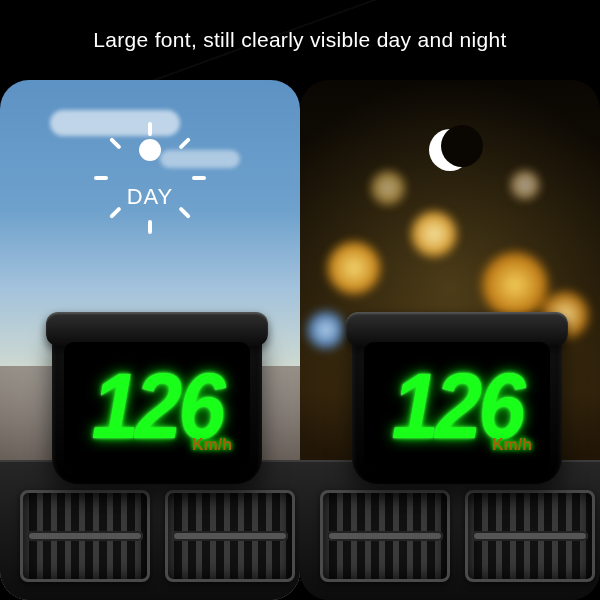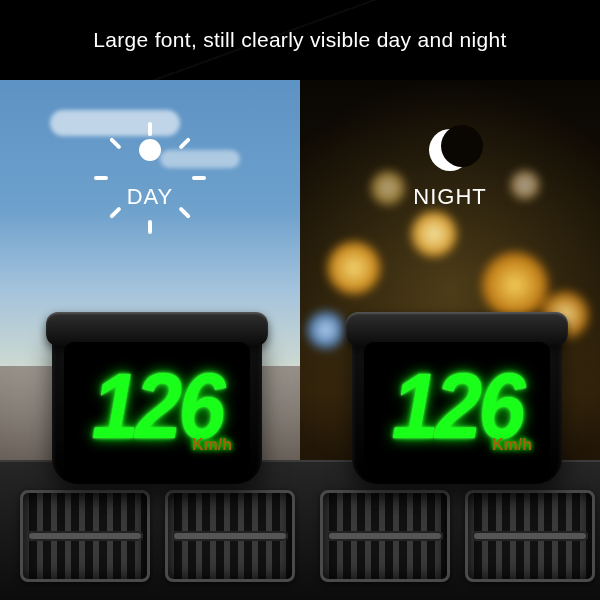--- a/index.html
+++ b/index.html
@@ -31,20 +31,21 @@
     position: relative;
     width: 600px;
     height: 520px;
     display: flex;
   }
   .panel {
     position: relative;
     width: 300px;
     height: 520px;
     overflow: hidden;
+    border-radius: 29px;
   }
   
   .day .sky {
     position: absolute;
     inset: 0;
     background: linear-gradient(#5d92c4 0%, #6ea1cc 25%, #a3c2dc 40%, #cdd9d1 55%, #b9b49a 62%, #b9b49a 65%);
   }
   .day .road {
     position: absolute;
     left: 0; right: 0; top: 55%; bottom: 0;
@@ -317,21 +318,20 @@
         <div class="b b4"></div>
           <div class="b b5"></div>
           <div class="b b6"></div>
         <div class="b b7"></div>
       </div>
 
       <div class="cond">
         <div class="icon">
           <div class="moon"></div>
         </div>
-        <div class="label">NIGHT</div>
       </div>
 
       <div class="dash">
         <div class="vent va"></div>
         <div class="vent vb"></div>
       </div>
 
       <div class="hud">
         <div class="shell"></div>
         <div class="hood"></div>

